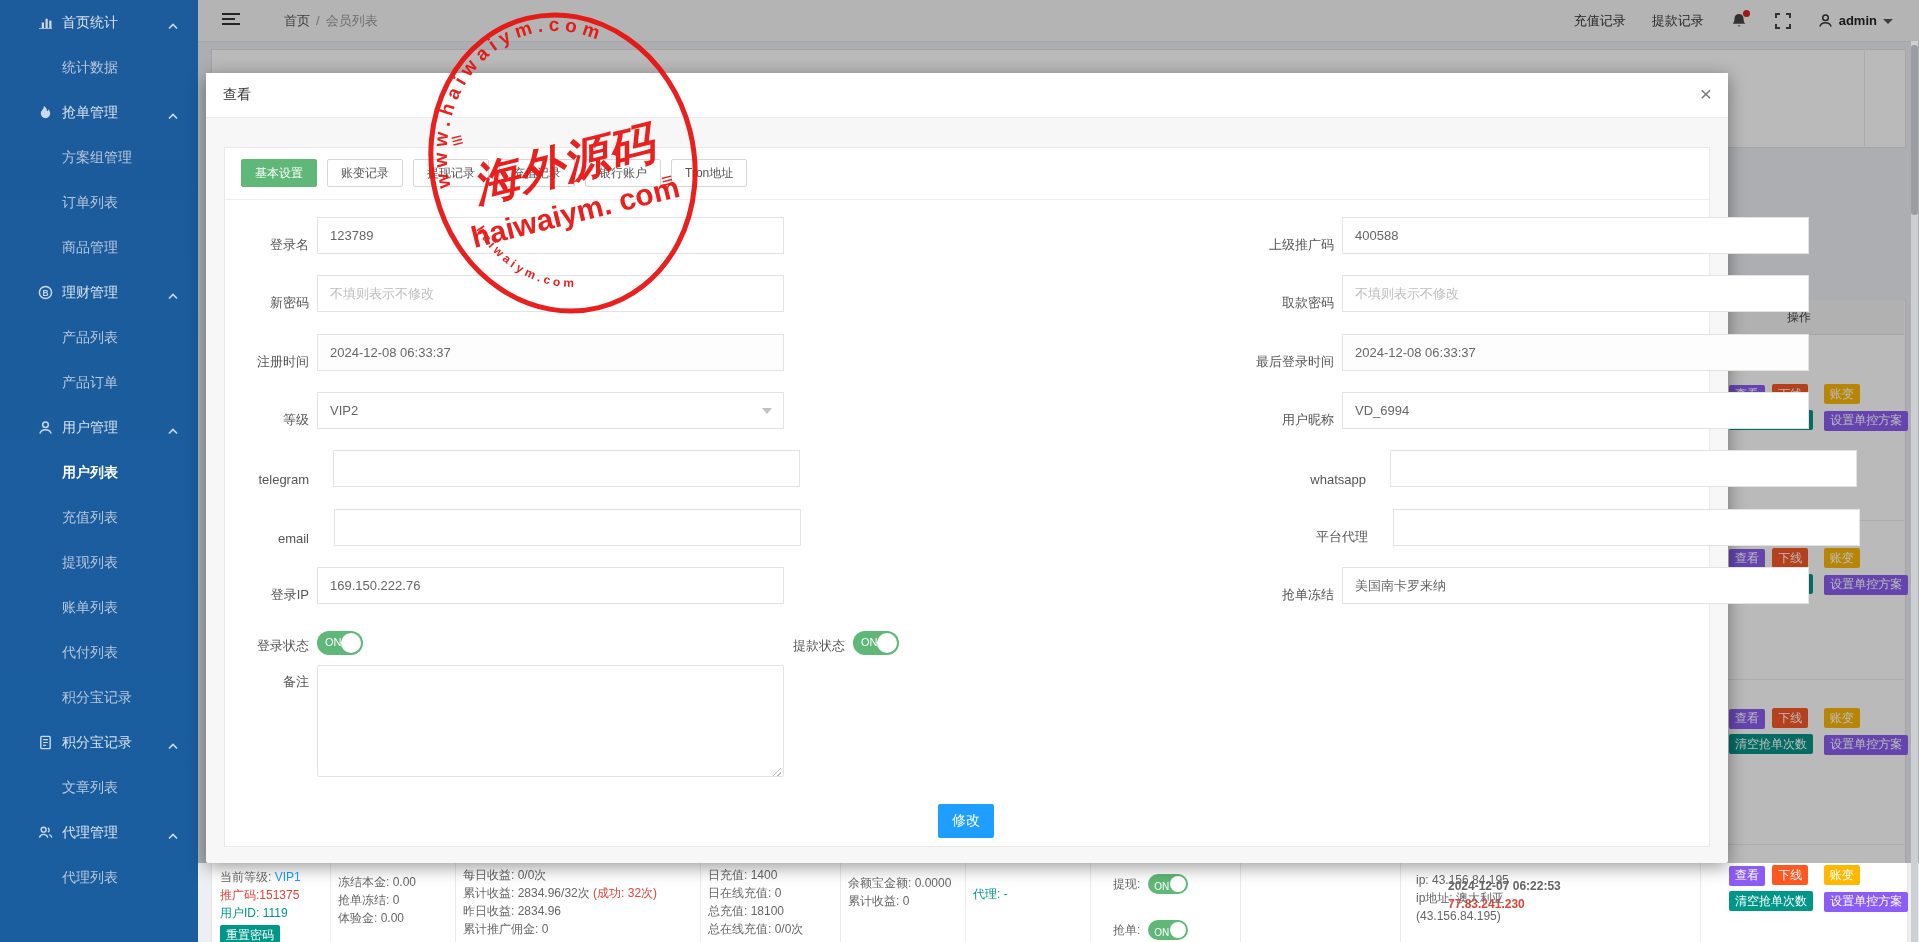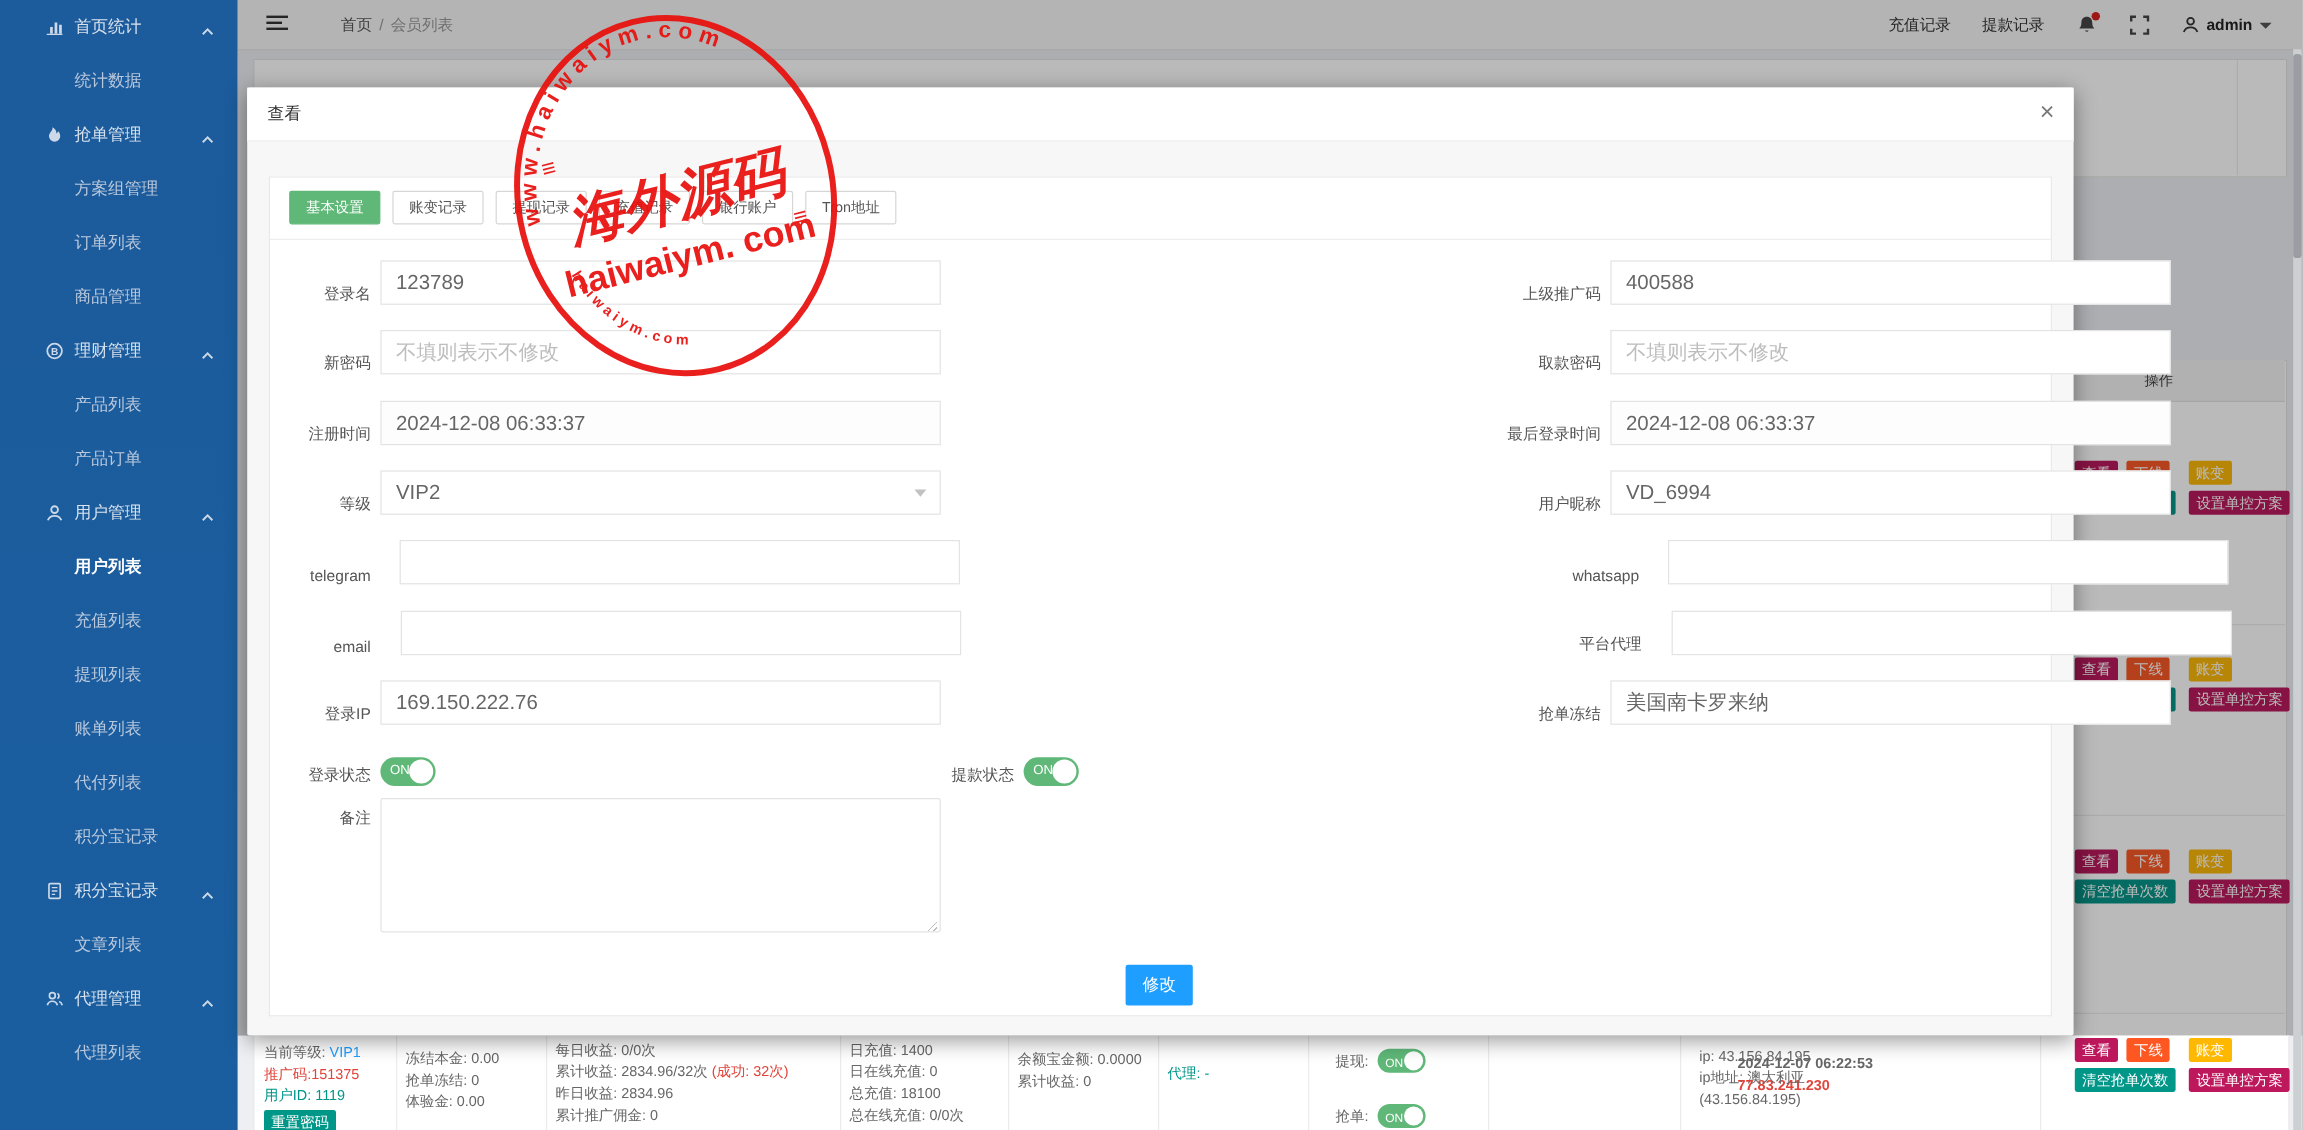--- a/index.html
+++ b/index.html
@@ -23,21 +23,21 @@
   .red-dot{position:absolute;right:-2px;top:-2px;width:7px;height:7px;border-radius:50%;background:#e0201a;}
   .adminbox{display:flex;align-items:center;gap:6px;font-size:13px;color:#222;font-weight:bold;cursor:pointer;}
   .caret{width:0;height:0;border-left:5px solid transparent;border-right:5px solid transparent;border-top:5px solid #555;margin-top:2px;}
   .bgcard{position:absolute;background:#fff;border:1px solid #e2e2e2;}
   .ops-head{position:absolute;background:#f2f2f2;border-bottom:1px solid #e2e2e2;color:#444;font-size:12px;}
   .rowline{position:absolute;height:1px;background:#ebebeb;}
   .vline{position:absolute;width:1px;background:#ebebeb;}
   
   .sbtn{display:inline-block;height:20px;line-height:20px;padding:0 6px;border-radius:2px;color:#fff;
     font-size:12px;cursor:pointer;white-space:nowrap;}
-  .b-blue{background:#be185d;} .b-red{background:#FF5722;} .b-yel{background:#FFB800;}
+  .b-blue{background:#8b5cf6;font-family:Liberation Mono, monospace;} .b-red{background:#FF5722;} .b-yel{background:#FFB800;}
   .b-teal{background:#009688;}
   
   .sidebar{position:absolute;left:0;top:0;width:198px;height:942px;
     background:linear-gradient(180deg,#1c5b9c 0%,#1a5e9f 100%);z-index:3;}
   .sb-item{height:45px;display:flex;align-items:center;padding-left:62px;position:relative;
     color:#b9c8dc;font-size:14px;cursor:pointer;}
   .sb-sec{padding-left:38px;color:#d8e2ee;}
   .sb-sec .sb-ic{margin-right:9px;display:flex;}
   .sb-active{color:#fff;font-weight:bold;}
   .sb-chev{position:absolute;right:20px;top:17px;}
@@ -65,21 +65,21 @@
   .modal-close{position:absolute;right:16px;top:9px;font-size:21px;color:#777;cursor:pointer;line-height:24px;}
   .modal-card{position:absolute;left:18px;top:74px;width:1484px;height:698px;background:#fff;border:1px solid #e9e9e9;}
   .tabs{position:absolute;left:0;top:0;right:0;height:52px;border-bottom:1px solid #eee;padding:11px 0 0 16px;box-sizing:border-box;}
   .tab{display:inline-block;height:26px;line-height:26px;padding:0 13px;margin-right:10px;font-size:12px;
     color:#555;background:#fff;border:1px solid #d6d6d6;border-radius:2px;cursor:pointer;vertical-align:top;}
   .tab.active{background:#5FB878;border-color:#5FB878;color:#fff;}
   .frow{position:absolute;left:0;display:flex;align-items:flex-end;}
   .flabel{width:84px;text-align:right;font-size:13px;color:#555;flex:none;}
   .flabel2{width:92px;text-align:right;font-size:13px;color:#555;flex:none;margin-left:458px;}
   .finput{box-sizing:border-box;width:467px;height:37px;margin-left:8px;border:1px solid #e3e3e3;border-radius:0;
-    padding:0 12px;font-size:17px;color:#666;background:#fff;outline:none;flex:none;font-family:inherit;}
+    padding:0 12px;font-size:13px;color:#666;background:#fff;outline:none;flex:none;font-family:inherit;}
   .finput::placeholder{color:#bdbdbd;}
   .ro{background:#fdfdfd;}
   .selwrap{position:relative;flex:none;margin-left:8px;}
   .selwrap .finput{margin-left:0;width:467px;}
   .selcaret{position:absolute;right:12px;top:16px;width:0;height:0;border-left:5px solid transparent;
     border-right:5px solid transparent;border-top:6px solid #c2c2c2;pointer-events:none;}
   .ftext{box-sizing:border-box;width:467px;height:112px;margin-left:8px;border:1px solid #e3e3e3;border-radius:2px;
     padding:8px 12px;font-size:13px;color:#666;resize:none;outline:none;font-family:inherit;position:relative;}
   .ta-wrap{position:relative;flex:none;}
   .ta-wrap::after{content:"";position:absolute;right:3px;bottom:4px;width:10px;height:10px;

